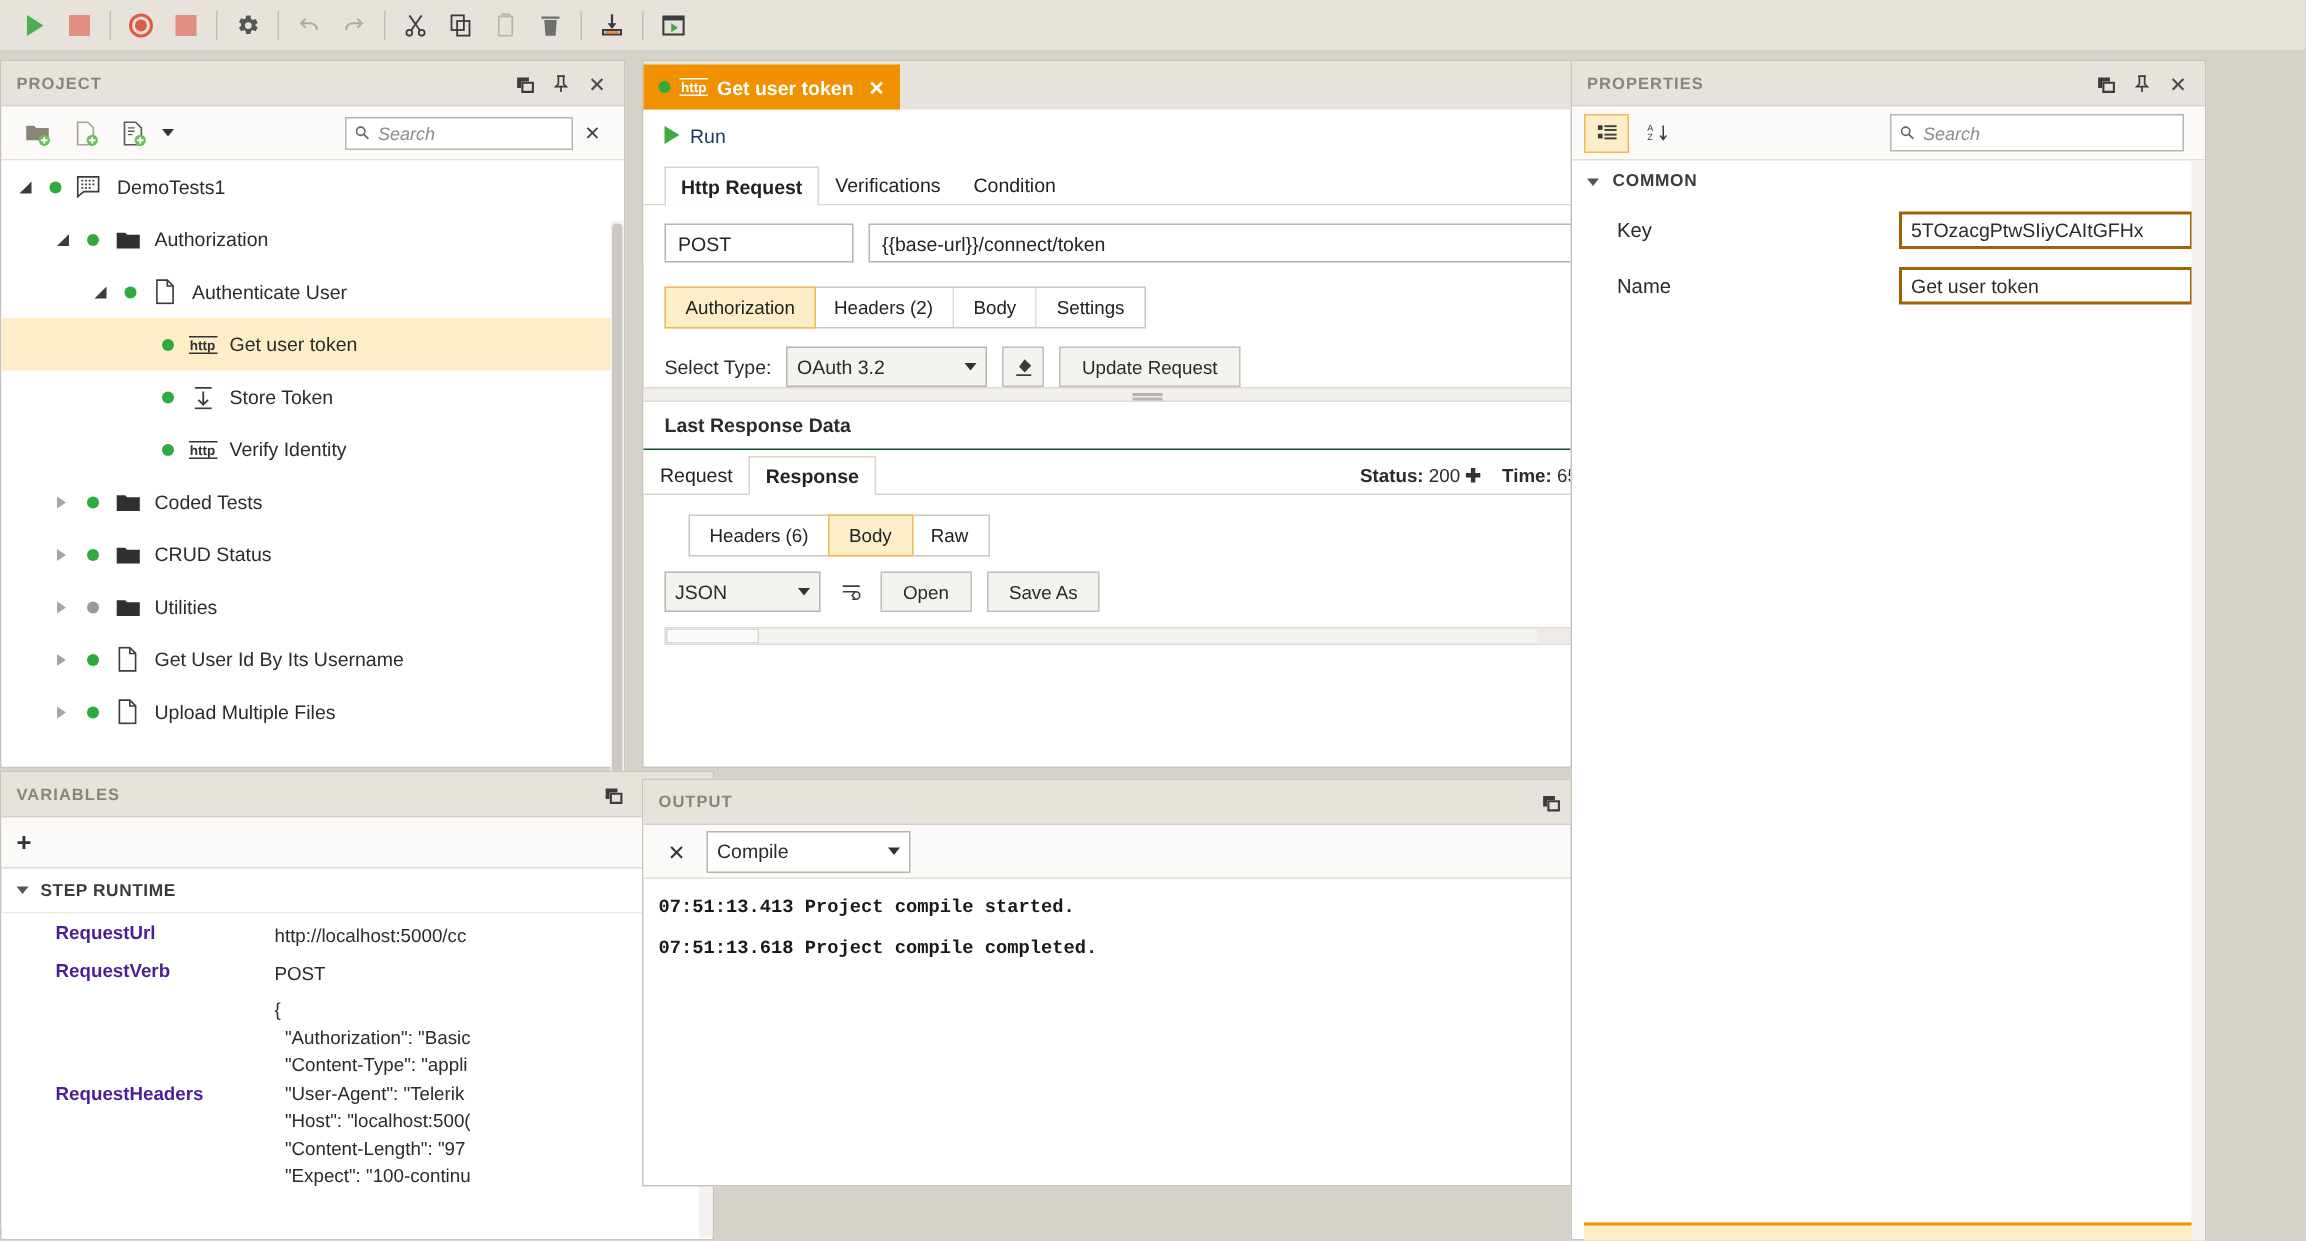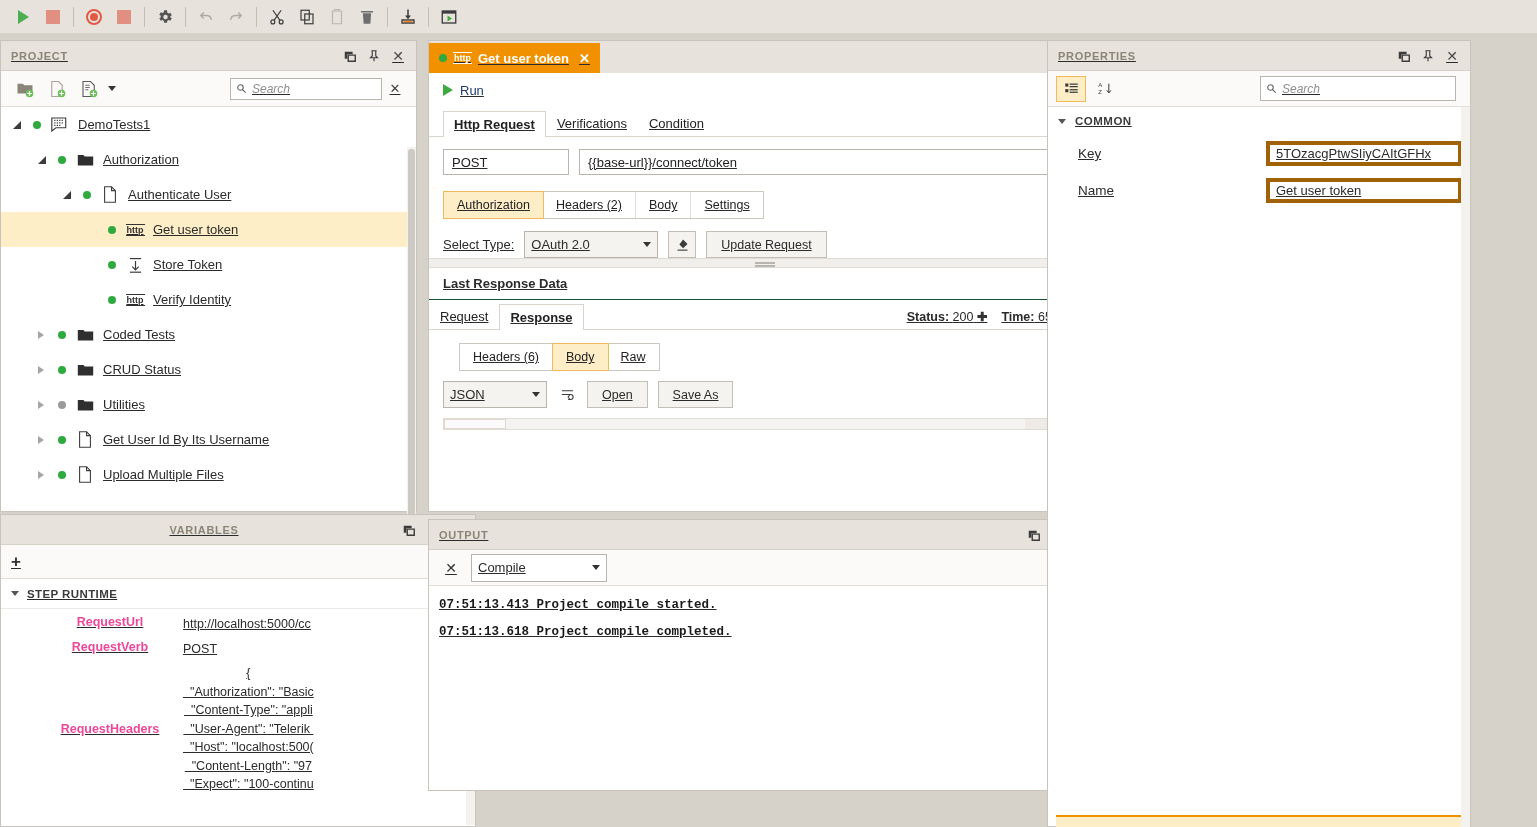--- a/index.html
+++ b/index.html
@@ -38,21 +38,20 @@
     border: 2px solid #e05a45;
     display: flex; align-items: center; justify-content: center;
   }
   .rec-inner { width: 8px; height: 8px; border-radius: 50%; background: #e05a45; }
 
   
   .panel {
     position: absolute;
     background: #ffffff;
     border: 1px solid #c8c4bc;
-    text-decoration: underline;
   }
   .panel-head {
     height: 30px; background: #e7e3dc;
     display: flex; align-items: center;
     padding: 0 6px 0 10px;
     border-bottom: 1px solid #d5d1c9;
   }
   .panel-title {
     font-size: 11px; font-weight: bold; letter-spacing: .7px;
     color: #8a8577; text-transform: uppercase; flex: 1;
@@ -102,35 +101,35 @@
     font-size: 9px; font-weight: bold; color: #333;
     border-top: 1.6px solid #333; border-bottom: 1.6px solid #333;
     line-height: 10px; padding: 0 1px;
   }
   .vscroll {
     position: absolute; right: 0; top: 0; width: 9px; bottom: 0; background: #f4f2ef;
   }
   .vscroll i { position: absolute; left: 1px; width: 7px; background: #cdcac3; border-radius: 3px; display: block; }
 
   
-  #variables-panel { left: 0; top: 514px; width: 476px; height: 313px; text-align: center; }
+  #variables-panel { left: 0; top: 514px; width: 476px; height: 313px; }
   .var-tools {
     height: 34px; background: #fbfaf8; border-bottom: 1px solid #e2ded6;
     display: flex; align-items: center; padding-left: 10px;
     font-size: 17px; font-weight: bold; color: #333;
   }
   .var-group {
     height: 30px; display: flex; align-items: center; gap: 8px;
     padding-left: 10px; border-bottom: 1px solid #eceae6;
     font-size: 11.5px; font-weight: bold; letter-spacing: .4px; color: #3b3b3b;
   }
   .caret-down { width: 0; height: 0; border-top: 5px solid #555; border-left: 4px solid transparent; border-right: 4px solid transparent; }
   .var-rows { position: relative; background: #fff; height: 210px; overflow: hidden; }
   .var-row { display: flex; padding: 6px 0 0 0; font-size: 12.5px; }
-  .var-k { width: 182px; padding-left: 36px; font-weight: bold; color: #ec4899; }
+  .var-k { width: 182px; padding-left: 36px; font-weight: bold; color: #4c1d95; }
   .var-v { color: #2b2b2b; white-space: pre; line-height: 18.5px; }
 
   
   #editor-panel { left: 428px; top: 40px; width: 673px; height: 472px; }
   .tabstrip { height: 32px; background: #e7e3dc; display: flex; align-items: stretch; position: relative; }
   .doctab {
     background: #f29100; color: #fff; display: flex; align-items: center; gap: 6px;
     padding: 0 10px; font-size: 13px; font-weight: 600; height: 30px; margin-top: 2px;
   }
   .doctab .dot { background: #2faa3f; margin: 0; }
@@ -183,21 +182,21 @@
   .out-log div { margin-bottom: 13px; font-weight: bold; }
 
   
   #properties-panel { left: 1047px; top: 40px; width: 424px; height: 787px; }
   .prop-tools { height: 36px; background: #fbfaf8; border-bottom: 1px solid #e2ded6; display: flex; align-items: center; padding: 0 8px; gap: 4px; }
   .pico { width: 30px; height: 26px; display: flex; align-items: center; justify-content: center; }
   .pico.on { border: 1px solid #f0b95a; background: #fdeec8; }
   .prop-group { height: 28px; display: flex; align-items: center; gap: 9px; padding-left: 10px; font-size: 11.5px; font-weight: bold; letter-spacing: .5px; color: #3b3b3b; }
   .prop-row { display: flex; align-items: center; height: 37px; padding: 0 8px 0 30px; font-size: 13.5px; }
   .prop-label { flex: 1; }
-  .prop-val { width: 196px; height: 25px; border: 4px solid #a16207; background: #fff; display: flex; align-items: center; padding: 0 6px; font-size: 13px; }
+  .prop-val { width: 196px; height: 25px; border: 2px solid #a16207; background: #fff; display: flex; align-items: center; padding: 0 6px; font-size: 13px; }
   .prop-desc { position: absolute; left: 8px; right: 8px; bottom: 7px; height: 70px; background: #fdeec8; border-top: 2px solid #f29100; }
   .prop-body { position: relative; height: 100%; }
   .prop-right-scroll { position: absolute; right: 0; top: 0; bottom: 0; width: 9px; background: #f4f2ef; }
 </style>
 </head>
 <body>
 
 <div id="app">
 
   <div class="toolbar">
@@ -556,21 +555,21 @@
     <div class="btngroup" id="request-sections">
         <div class="gbtn on">Authorization</div>
         <div class="gbtn">Headers (2)</div>
         <div class="gbtn">Body</div>
         <div class="gbtn">Settings</div>
       </div>
 
     <div class="selrow">
       <span>Select Type:</span>
       <div class="combo">
-        <span class="cv">OAuth 2.0</span>
+        <span class="cv">OAuth 3.2</span>
         <span class="ca"></span>
       </div>
       <div class="sqbtn">
         <svg width="15" height="15" viewBox="0 0 24 24">
             <path d="M13 4l7 7-7 7-6-6z" fill="#3c3c3c"></path>
             <path d="M4 21h16" stroke="#3c3c3c" stroke-width="1.8"></path>
           </svg>
       </div>
       <div class="wbtn">Update Request</div>
       <div style="margin-left:auto;width:6px;height:26px;background:#cdcac3;border-radius:3px;margin-right:2px"></div>

